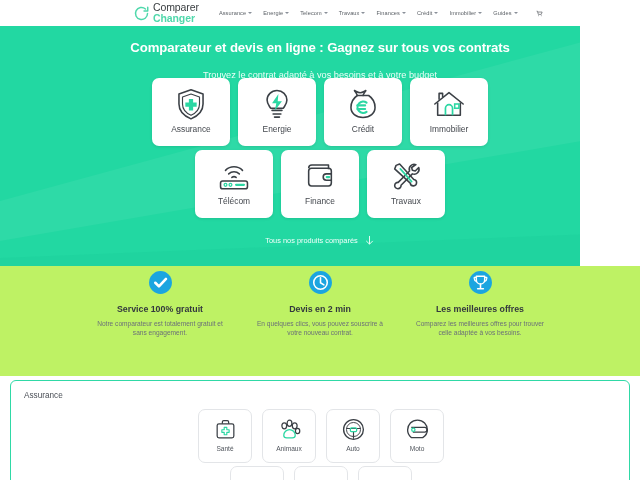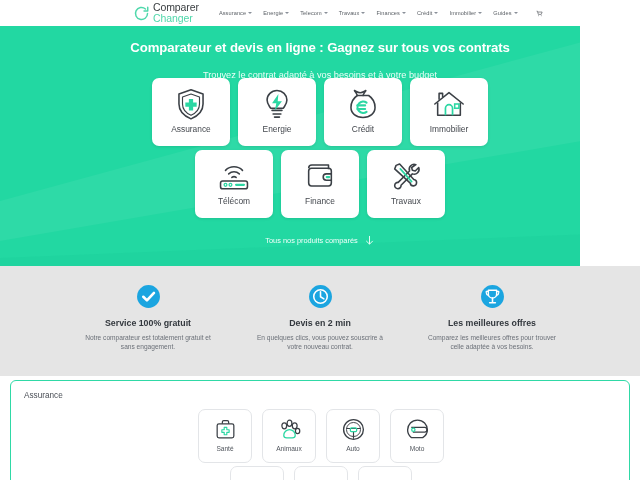--- a/index.html
+++ b/index.html
@@ -16,21 +16,21 @@
   .topbar {
     position: absolute; top: 0; left: 0; width: 640px; height: 26px;
     background: #ffffff;
     display: flex; align-items: center;
     z-index: 10;
   }
   .logo { display: flex; align-items: center; margin-left: 133px; gap: 3px; }
   .logo-mark { width: 17px; height: 17px; flex: 0 0 17px; display:block; }
   .logo-text { display: flex; flex-direction: column; line-height: 1.02; }
   .logo-l1 { font-size: 10.5px; font-weight: normal; color: #3c4043; letter-spacing: -0.1px; }
-  .logo-l2 { font-size: 10.5px; font-weight: normal; color: #4fd8ab; letter-spacing: -0.1px; }
+  .logo-l2 { font-size: 10.5px; font-weight: bold; color: #4fd8ab; letter-spacing: -0.1px; }
 
   .nav { display: flex; align-items: center; margin-left: 20px; gap: 11px; }
   .nav-item {
     display: flex; align-items: center; gap: 2px;
     font-size: 5.6px; color: #5b6066; letter-spacing: 0.1px;
     white-space: nowrap; cursor: pointer;
   }
   .caret { width:0; height:0; border-left:2px solid transparent; border-right:2px solid transparent; border-top:2.4px solid #8a9099; display:inline-block; }
   .cart-icon { margin-left: 7px; width: 7px; height: 7px; display:block; }
 
@@ -75,23 +75,23 @@
     position: absolute; top: 208px; left: 0; width: 640px;
     display: flex; align-items: center; justify-content: center; gap: 6px;
     cursor: pointer;
   }
   .all-products-txt { font-size: 7.4px; color: #f2fffb; }
   .down-arrow { width: 11px; height: 13px; display:block; }
 
   
   .benefits {
     position: absolute; top: 266px; left: 0; width: 640px; height: 110px;
-    background: #e5e5e5;
-    display: flex; justify-content: center; gap: 12px;
-    padding-top: 18px;
+    background: #bef264;
+    display: flex; justify-content: center; gap: 0;
+    padding-top: 4px;
   }
   .benefit { width: 160px; display: flex; flex-direction: column; align-items: center; }
   .benefit-ico { width: 25px; height: 25px; display: block; }
   .benefit-title { margin-top: 9px; font-size: 8.8px; font-weight: bold; color: #33383e; }
   .benefit-body { margin-top: 5px; font-size: 6.6px; color: #6b7078; text-align: center; line-height: 1.42; width: 140px; }
 
   
   .panel {
     position: absolute; left: 10px; top: 380px; width: 620px; height: 108px;
     background: #ffffff; border: 1.6px solid #2fd9a6; border-radius: 6px;

